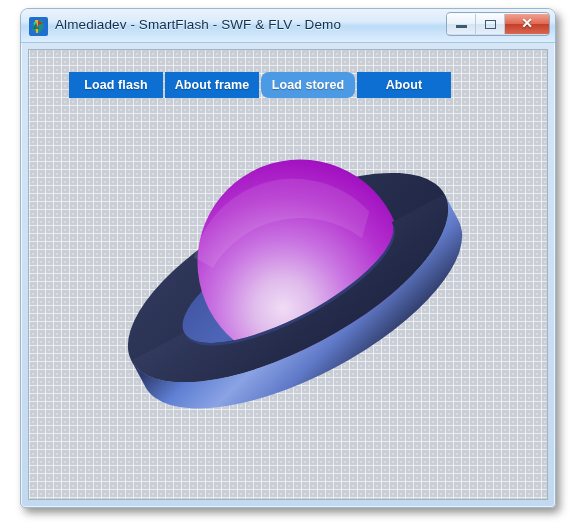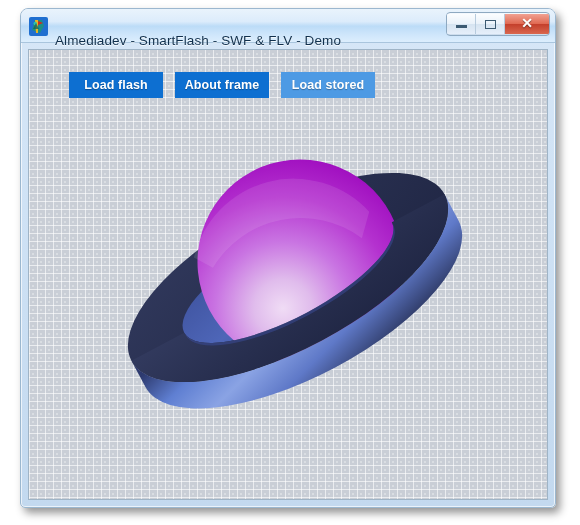--- a/index.html
+++ b/index.html
@@ -47,21 +47,21 @@
     position: absolute;
     left: 8px;
     top: 8px;
     width: 19px;
     height: 19px;
   }
 
   #title-text {
     position: absolute;
     left: 34px;
-    top: 24px;
+    top: 8px;
     font-size: 13.5px;
     color: #11304d;
     letter-spacing: .1px;
     white-space: nowrap;
     text-shadow: 0 1px 0 rgba(255,255,255,0.75);
   }
 
   
   #window-controls {
     position: absolute;
@@ -127,41 +127,42 @@
     box-sizing: border-box;
     overflow: hidden;
   }
 
   
   #toolbar {
     position: absolute;
     left: 40px;
     top: 22px;
     display: flex;
-    gap: 12px;
+    gap: 2px;
     text-align: center;
   }
   .tbtn {
     width: 94px;
     height: 26px;
     display: flex;
     align-items: center;
     justify-content: center;
     background: #0d6fd1;
     color: #ffffff;
     font-size: 12.5px;
     font-weight: bold;
     white-space: nowrap;
     letter-spacing: .1px;
     text-shadow: 0 1px 1px rgba(0,0,0,0.30);
     cursor: pointer;
     user-select: none;
   }
   .tbtn.hover {
     background: #4d9ae4;
+    border-radius: 8px;
   }
 
   
   #stage {
     position: absolute;
     left: 0;
     top: 0;
     width: 100%;
     height: 100%;
     pointer-events: none;
@@ -287,16 +288,19 @@
     <div id="toolbar">
       <div class="tbtn">
         <span>Load flash</span>
       </div>
       <div class="tbtn">
         <span>About frame</span>
       </div>
       <div class="tbtn hover">
         <span>Load stored</span>
       </div>
+      <div class="tbtn">
+        <span>About</span>
+      </div>
     </div>
 
   </div>
 </div>
 
 </body></html>

